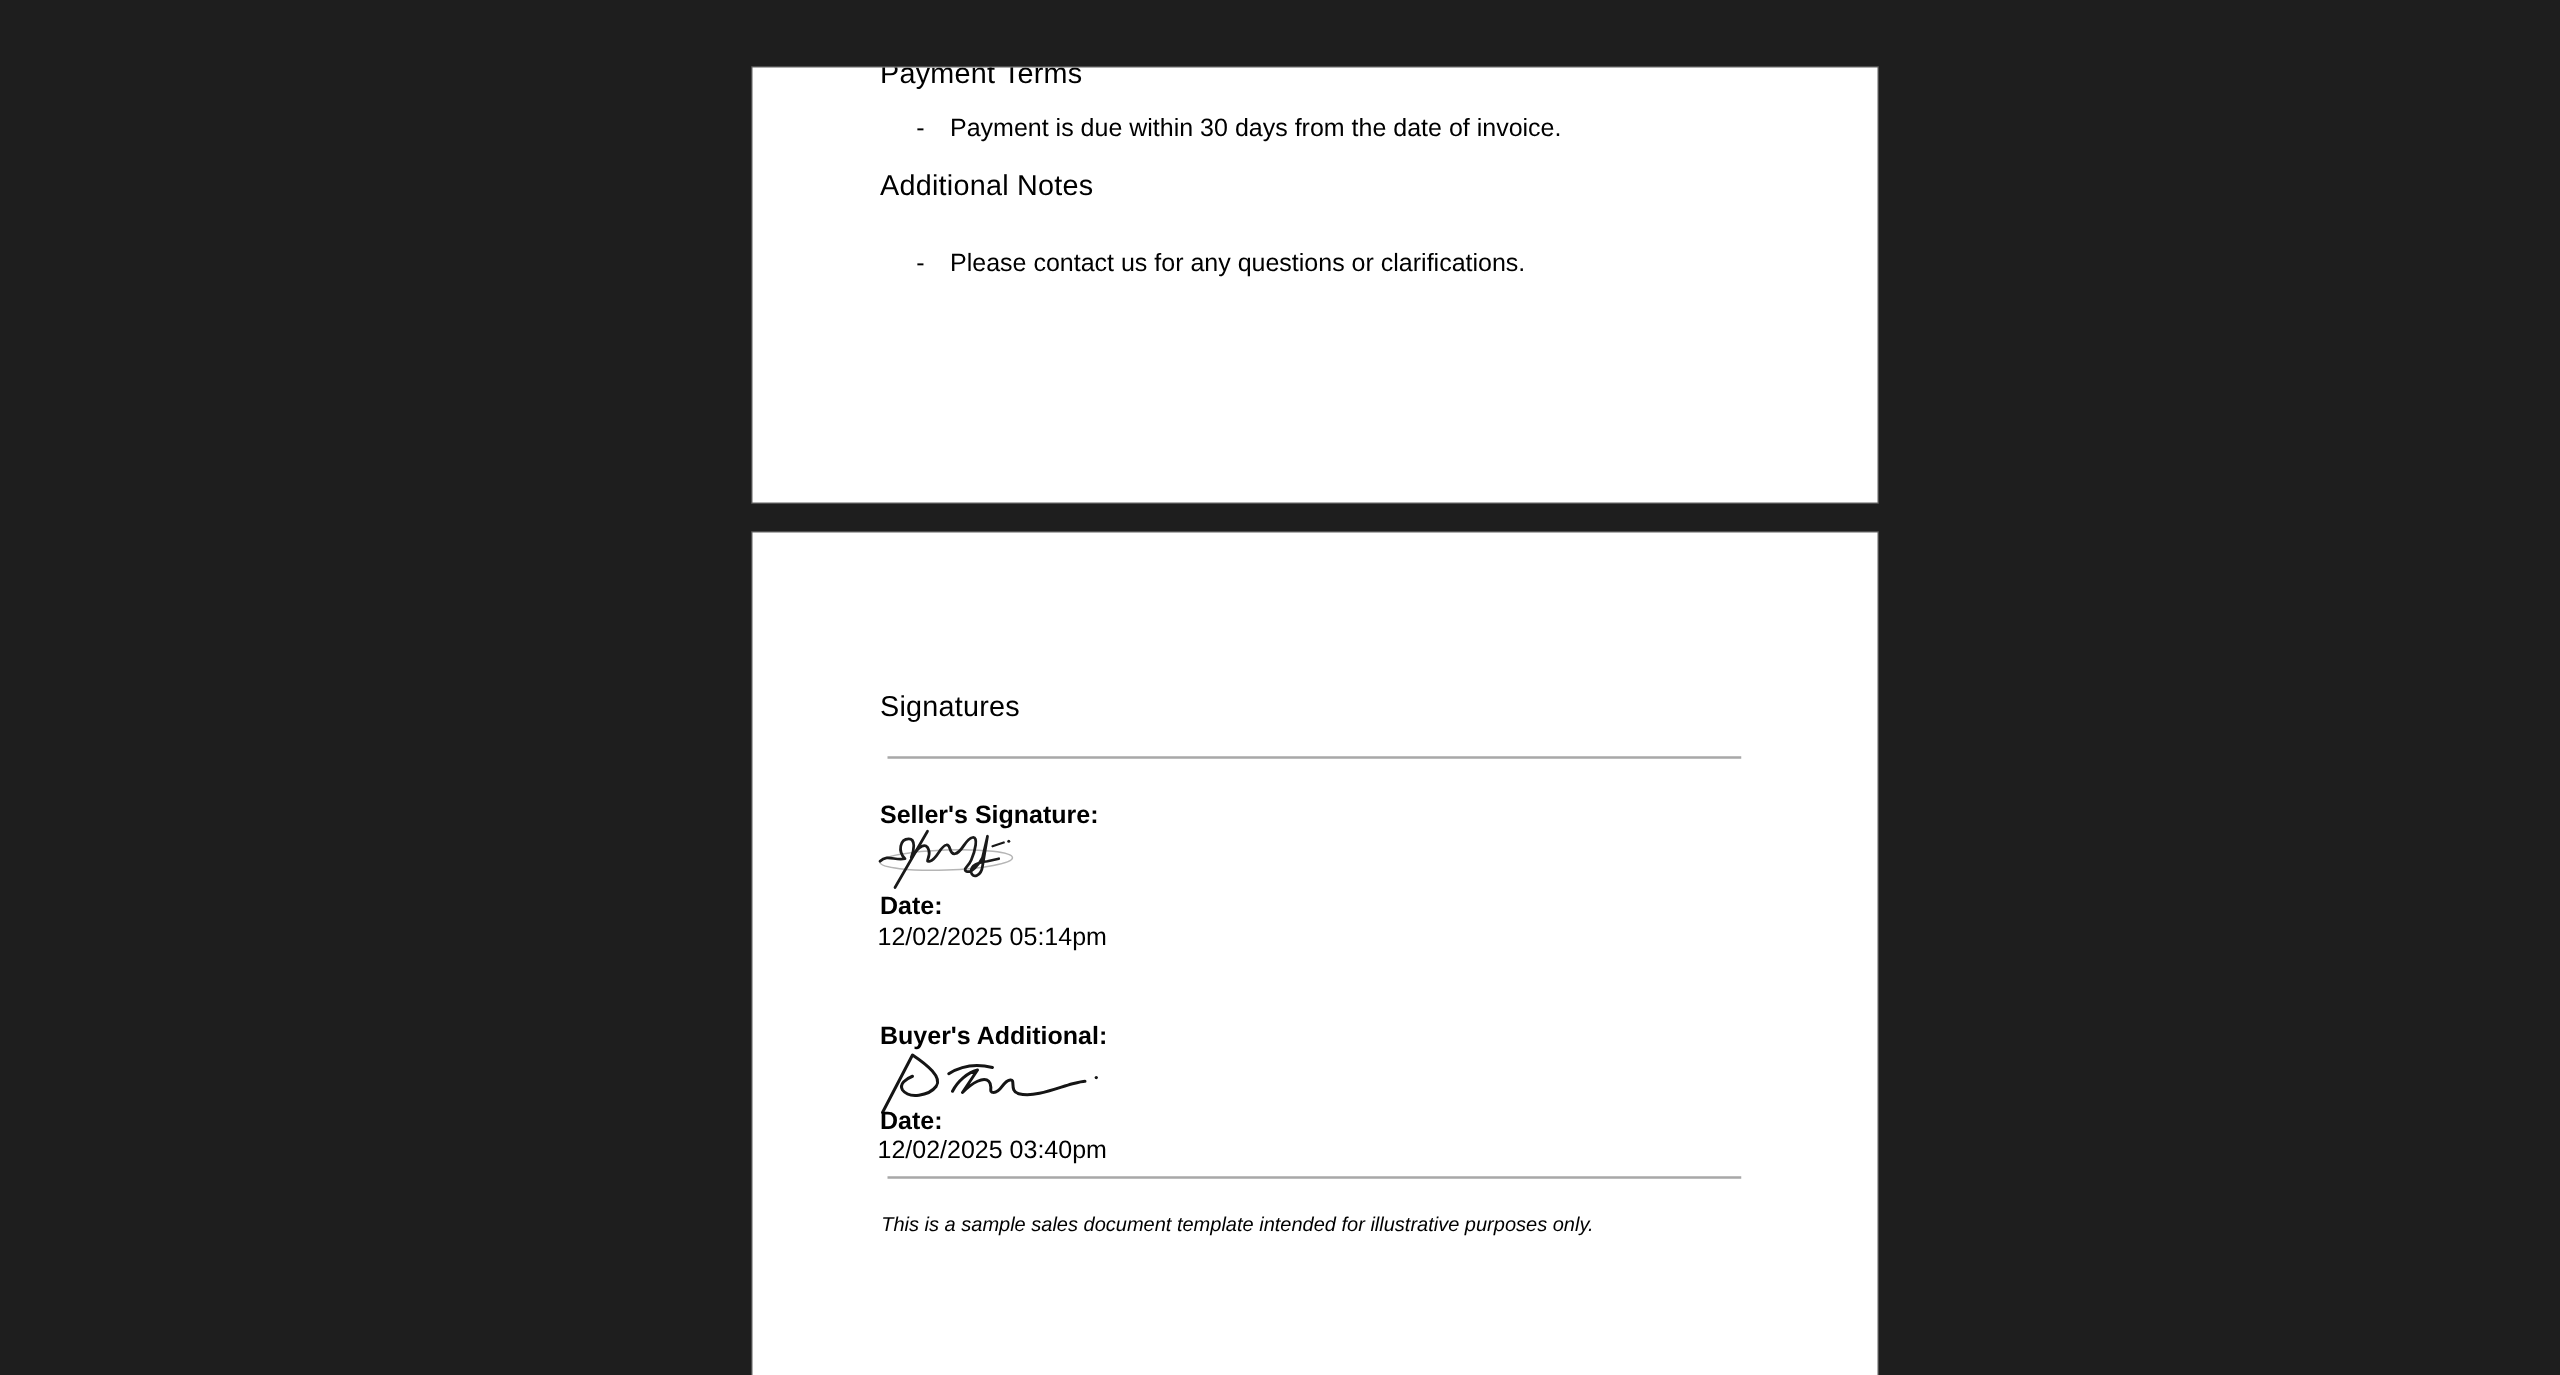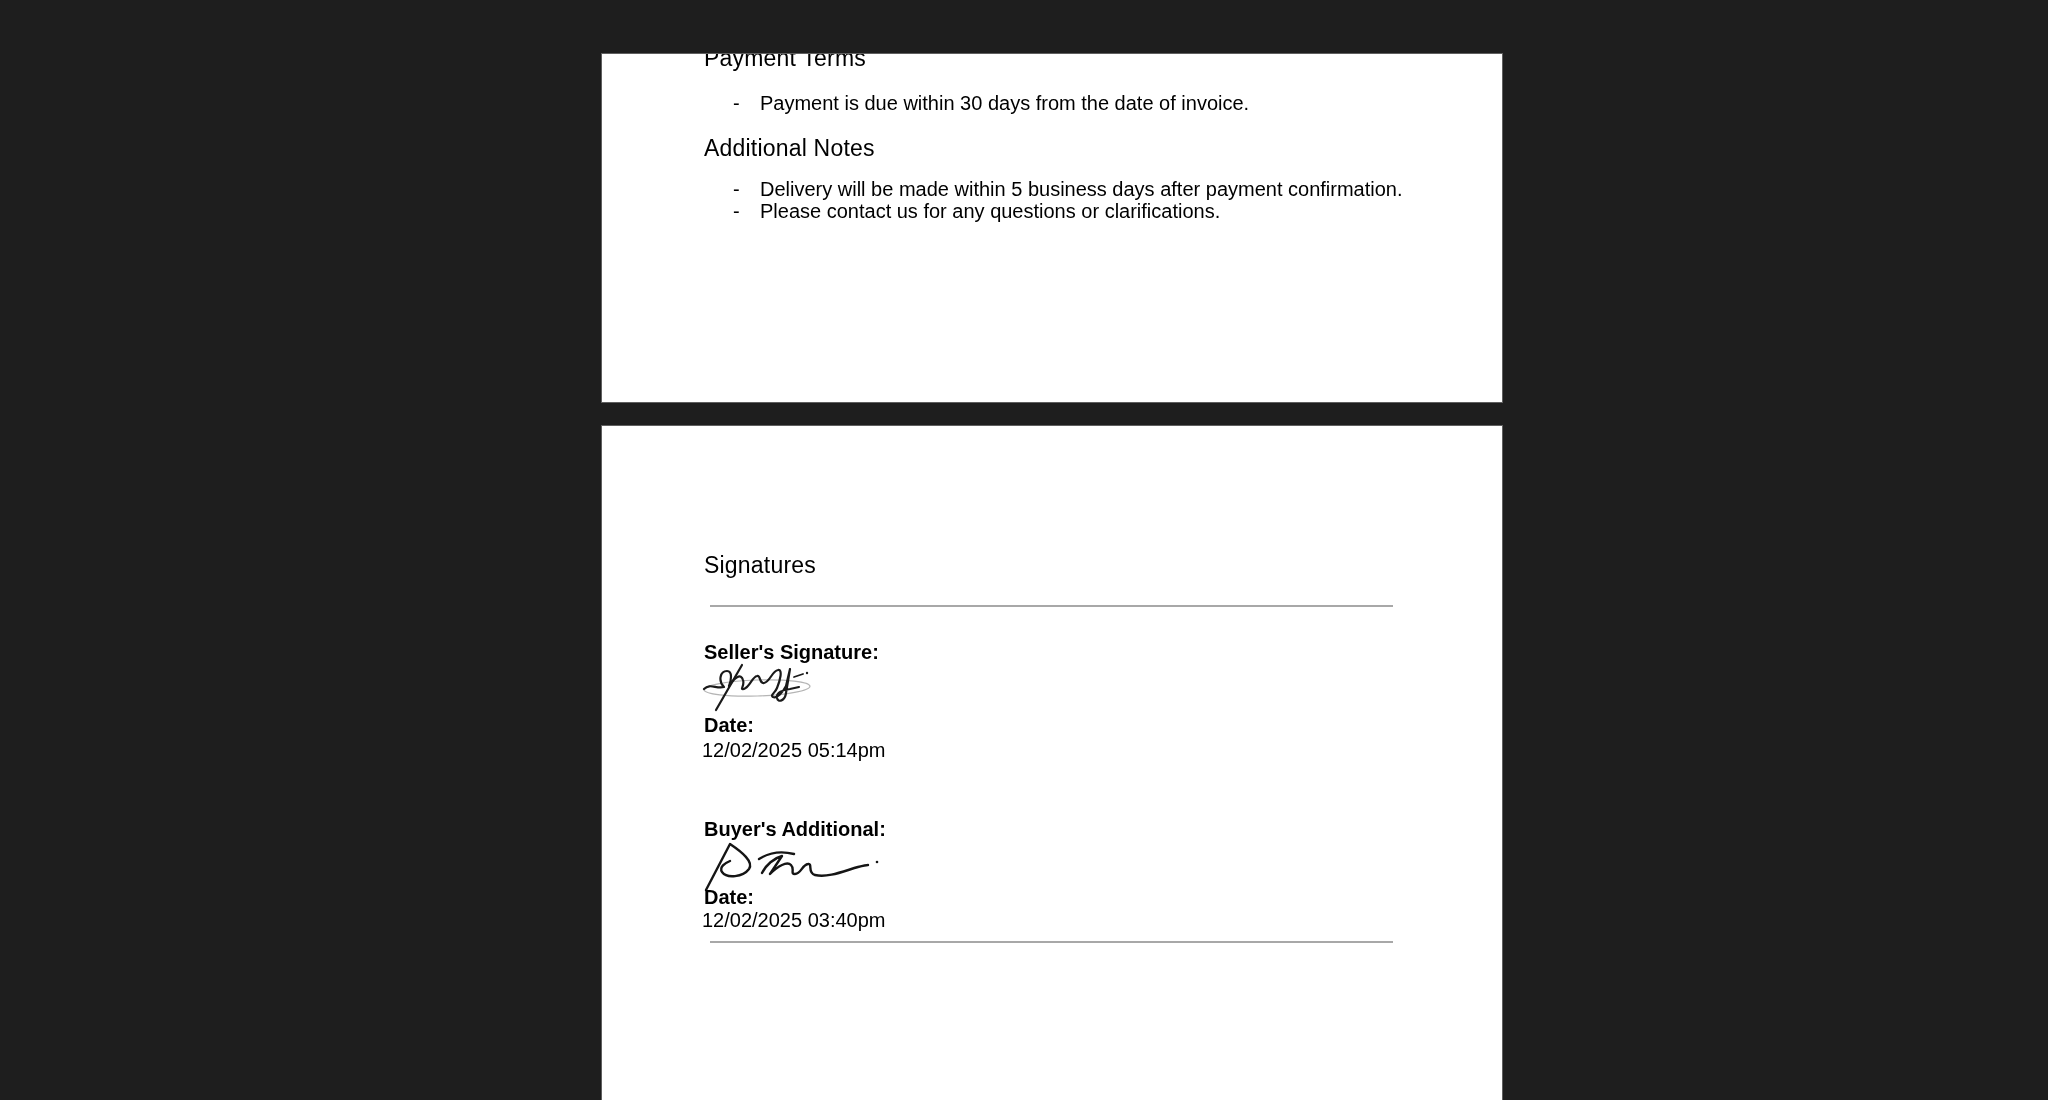--- a/index.html
+++ b/index.html
@@ -62,23 +62,20 @@
 
   <div class="doc-page page-1">
     <div class="abs doc-heading" style="left:102px; top:-9px;">Payment Terms</div>
 
     <div class="abs body-text bullet-row" style="top:36px;">
       <span class="bullet-dash">-</span><span>Payment is due within 30 days from the date of invoice.</span>
     </div>
 
     <div class="abs doc-heading" style="left:102px; top:81px;">Additional Notes</div>
 
-    <div class="abs body-text bullet-row" style="top:122px;">
-      <span class="bullet-dash">-</span><span>Delivery will be made within 5 business days after payment confirmation.</span>
-    </div>
     <div class="abs body-text bullet-row" style="top:144px;">
       <span class="bullet-dash">-</span><span>Please contact us for any questions or clarifications.</span>
     </div>
   </div>
 
   <div class="doc-page page-2">
 
     <div class="abs doc-heading" style="left:102px; top:126px;text-align:right;">Signatures</div>
 
     <div class="abs rule" style="top:179px;"></div>
@@ -109,14 +106,15 @@
         <circle cx="175" cy="24" r="1.3" fill="#151515"></circle>
       </svg>
     </div>
 
     <div class="abs body-text bold-label" style="left:102px; top:458px;">Date:</div>
 
     <div class="abs body-text" style="left:100px; top:481px;">12/02/2025 03:40pm</div>
 
     <div class="abs rule" style="top:515px;"></div>
 
+    <div class="abs disclaimer" style="left:103px; top:546px;">This is a sample sales document template intended for illustrative purposes only.</div>
   </div>
 </div>
 
 </body></html>

